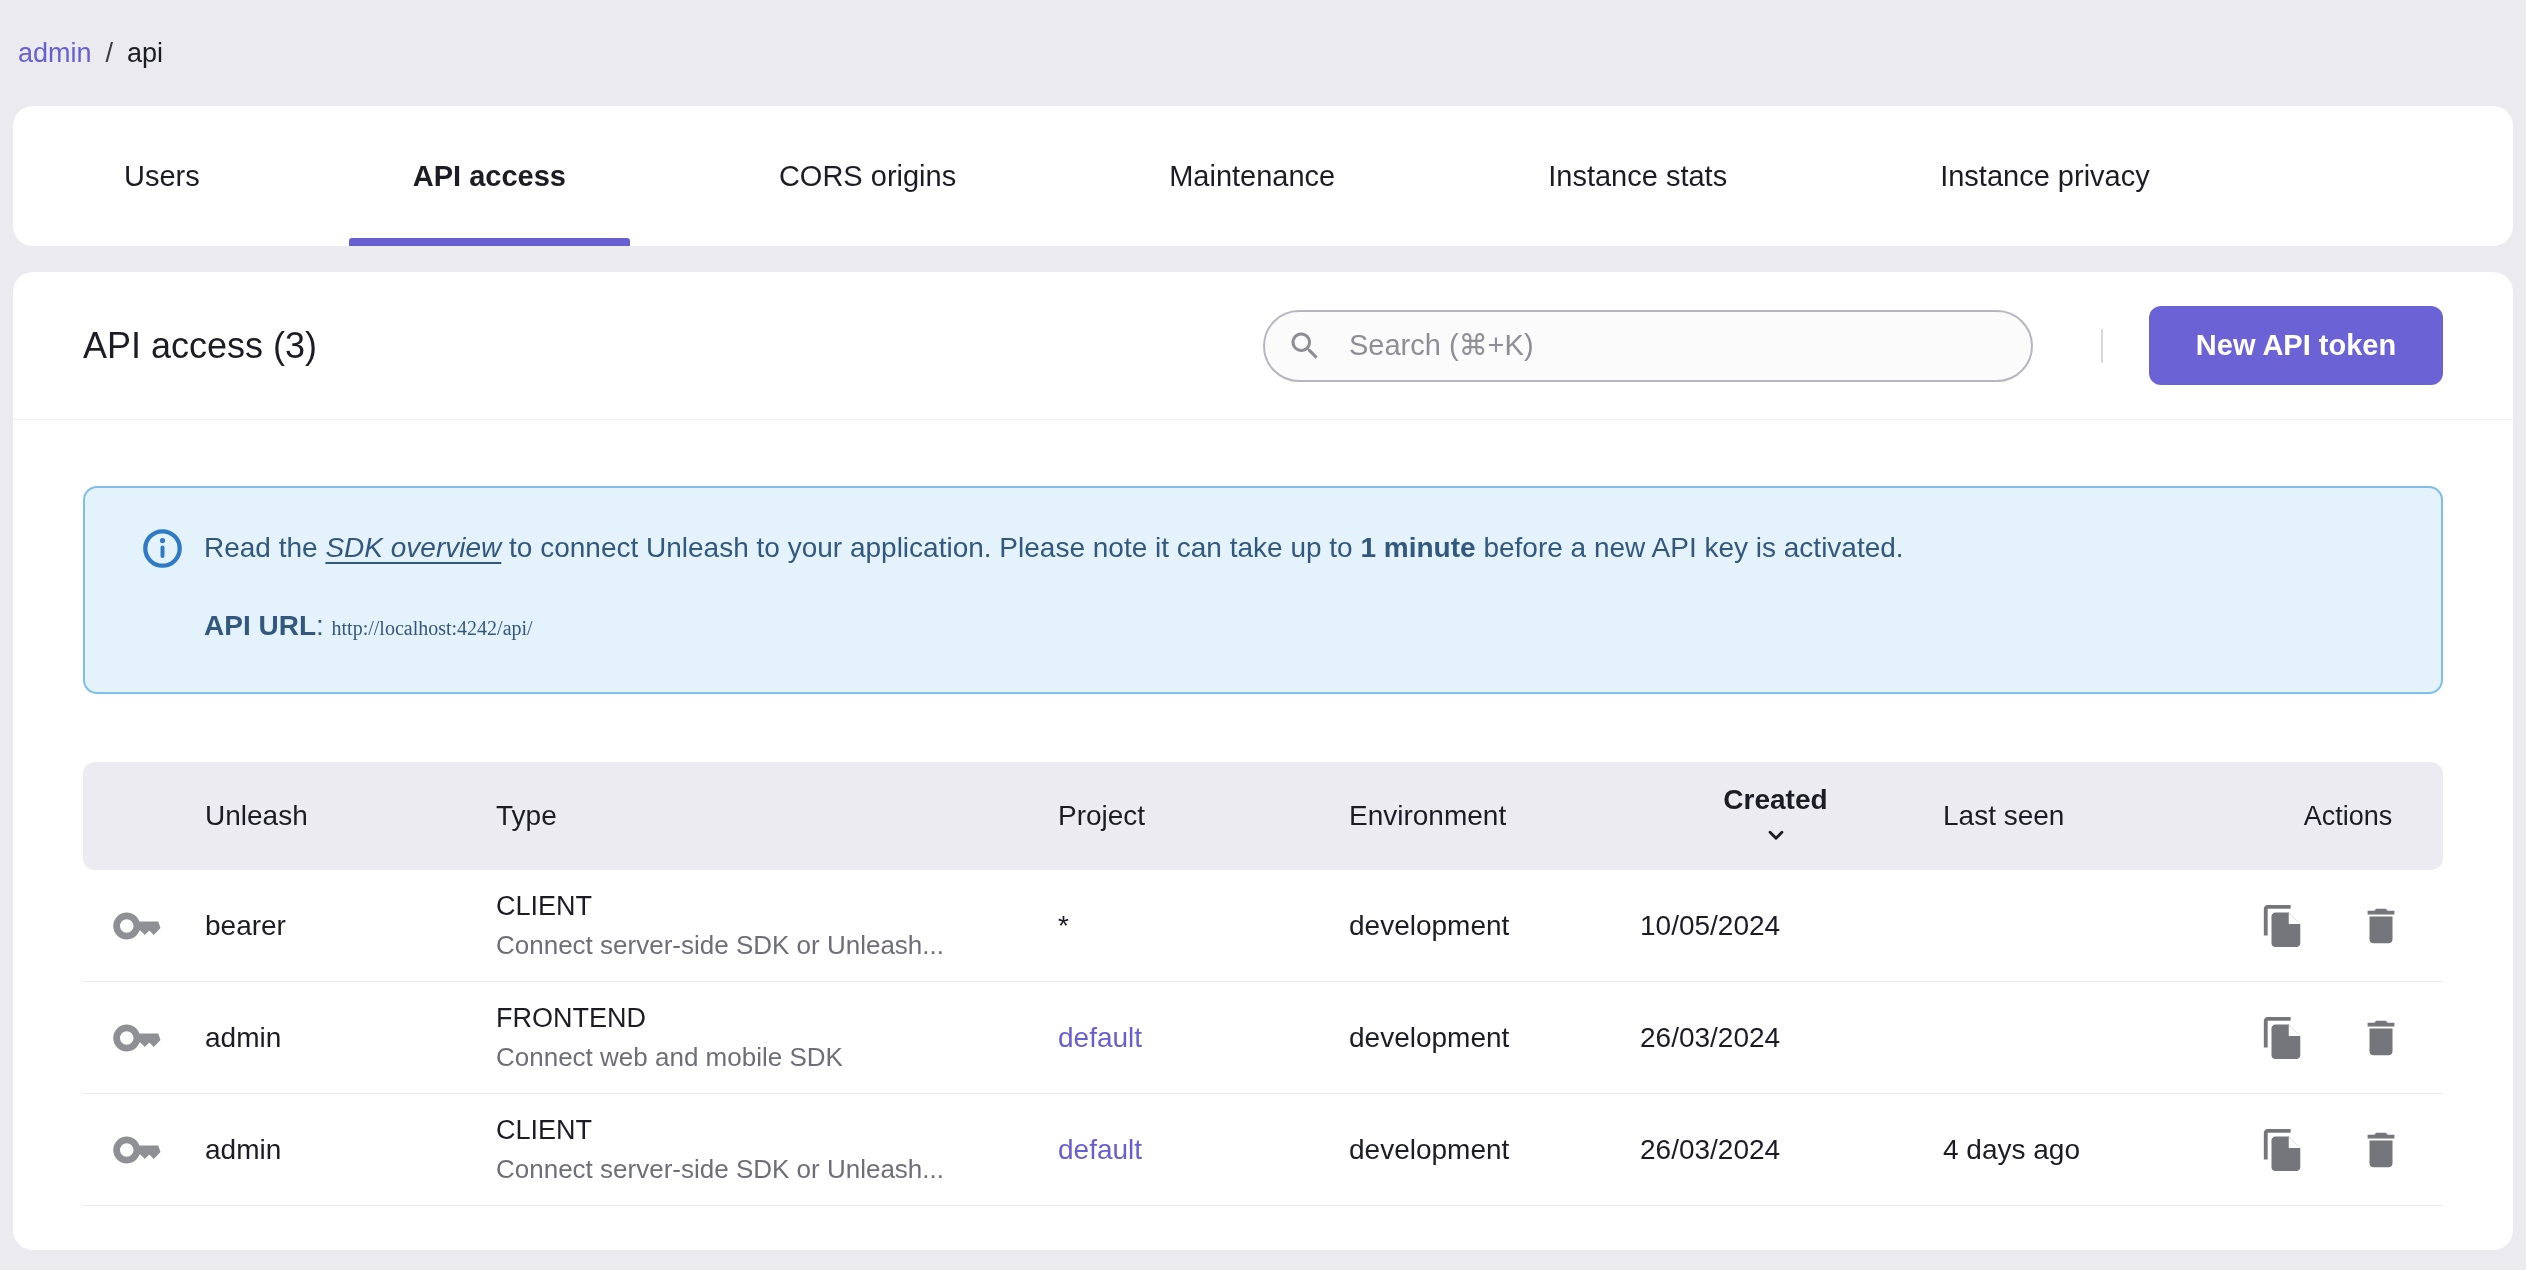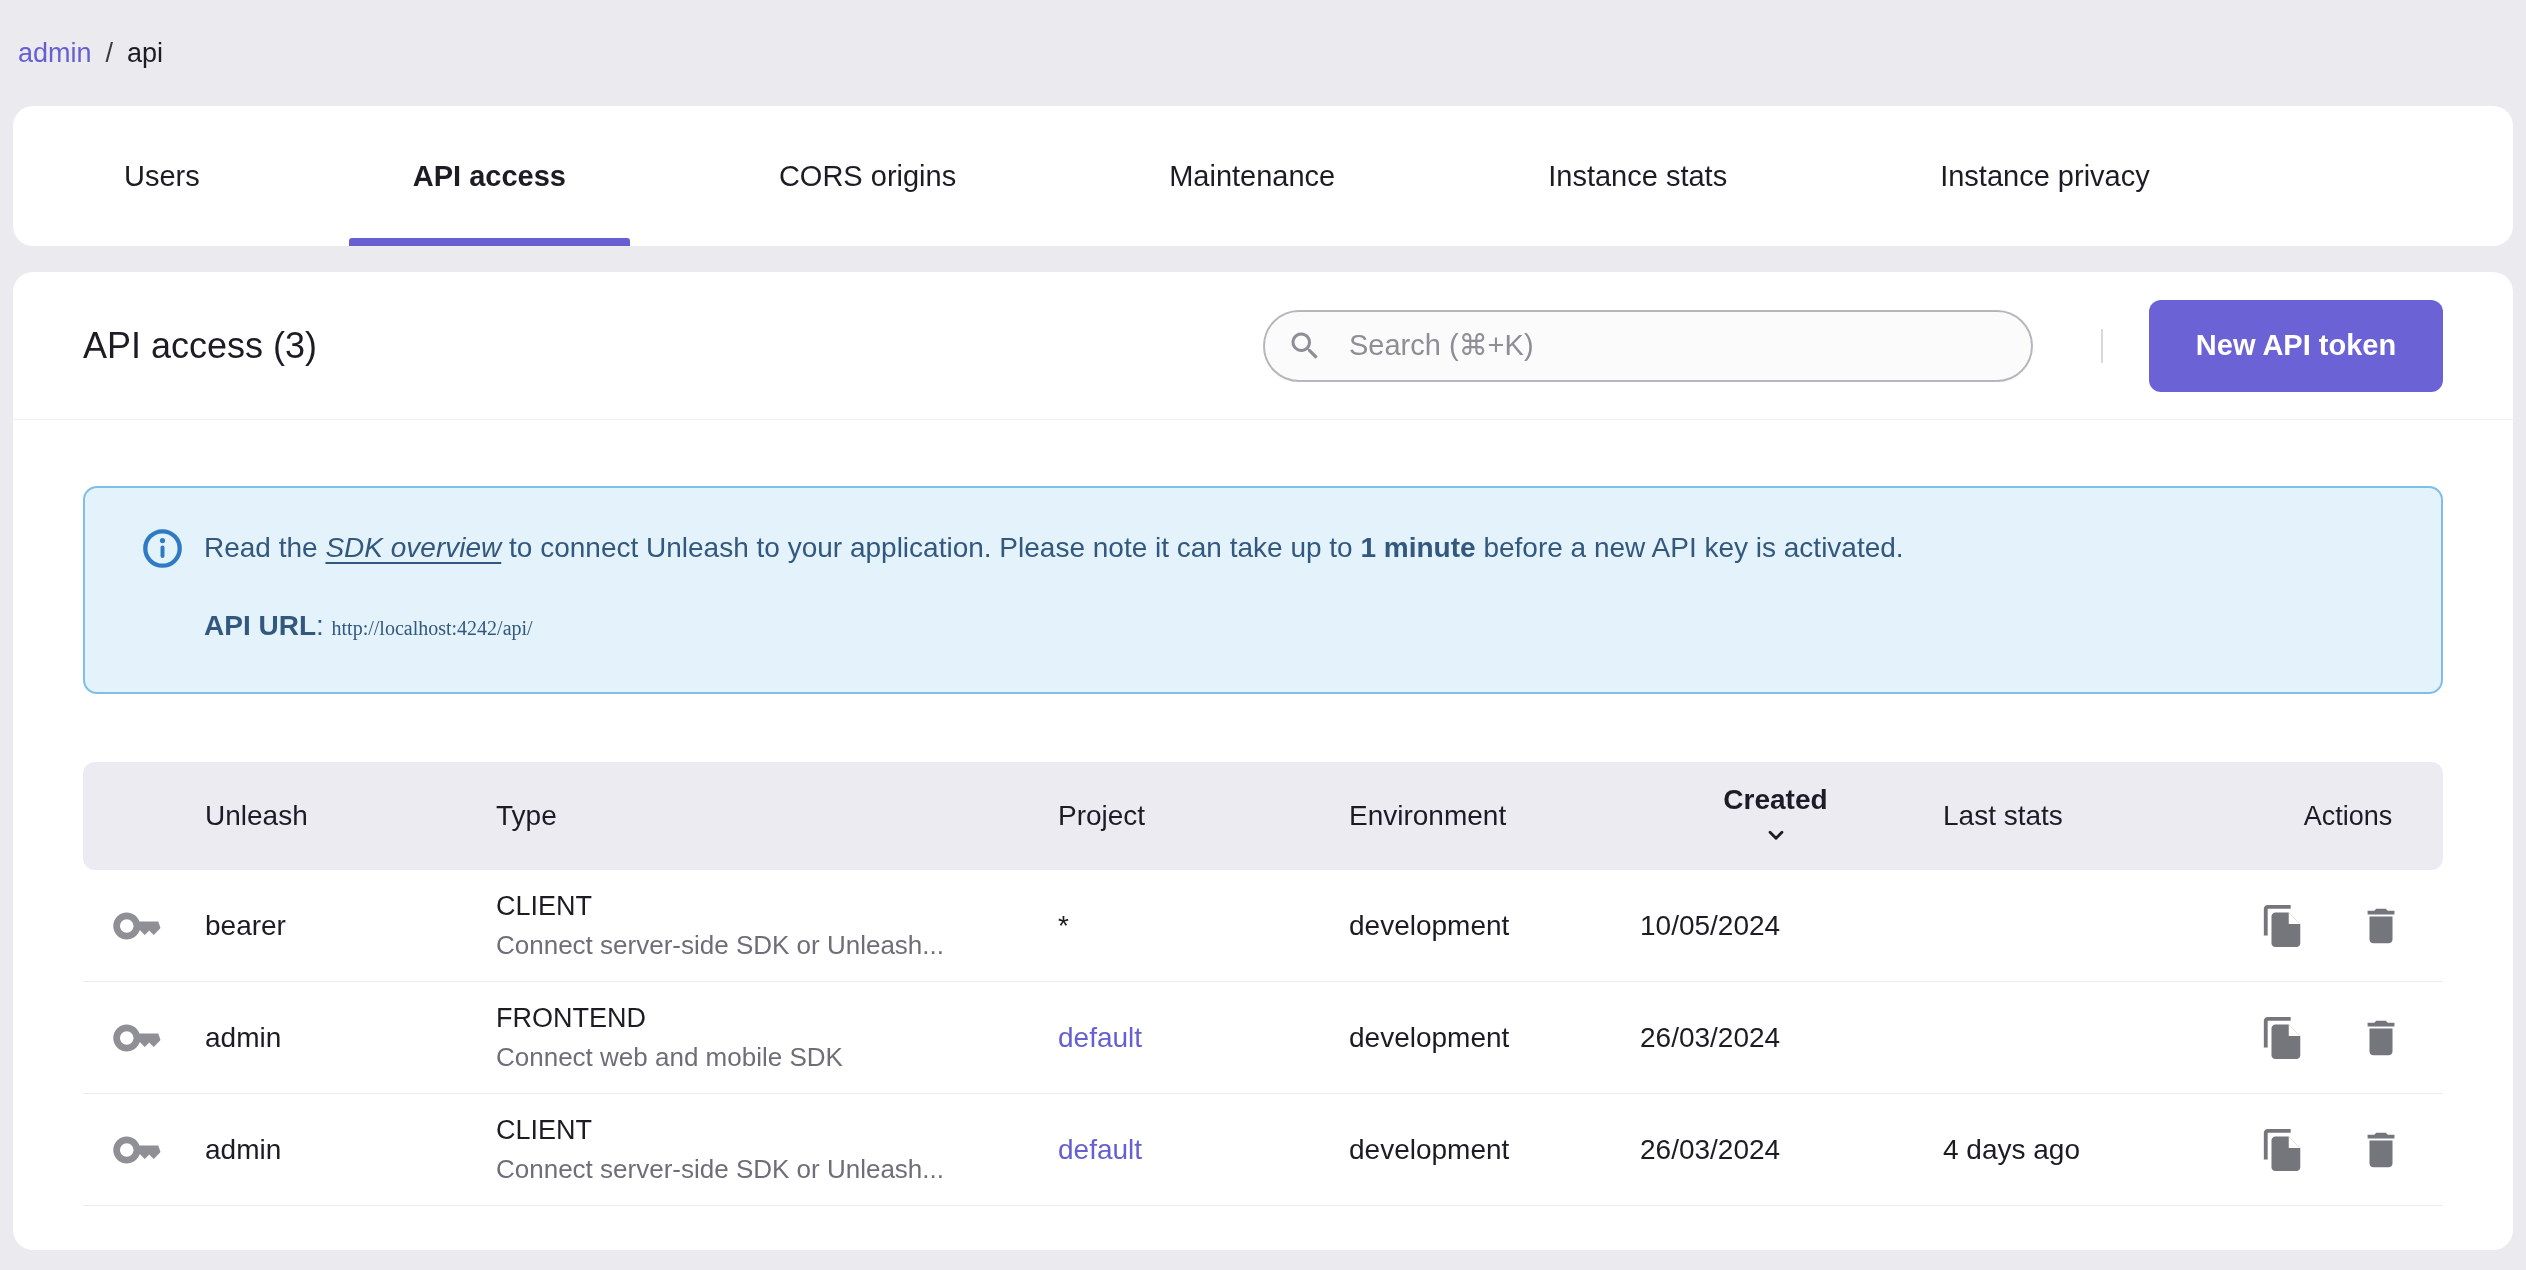--- a/index.html
+++ b/index.html
@@ -87,21 +87,21 @@
     transform:translateY(-50%);
     width:36px; height:36px;
     display:flex;
   }
   .v-divider {
     width:2px; height:34px;
     background:#D7D7DC;
     margin:0 46px 0 68px;
   }
   .new-token-btn {
-    width:294px; height:92px;
+    width:294px; height:79px;
     background:#6A62D5;
     color:#FFFFFF;
     border:none; border-radius:12px;
     font-size:29px; font-weight:700;
     font-family:"Liberation Sans","DejaVu Sans",sans-serif;
     cursor:pointer;
   }
 
   
   .banner {
@@ -226,21 +226,21 @@
       <div class="cell">Project</div>
       <div class="cell">Environment</div>
       <div class="cell sortable">
         <span>Created</span>
         <span class="sort-icon">
           <svg viewBox="0 0 24 24" fill="none" stroke="#1C1C24" stroke-width="2.6" stroke-linecap="round" stroke-linejoin="round">
               <path d="M6.5 9.5 12 15l5.5-5.5"></path>
             </svg>
         </span>
       </div>
-      <div class="cell">Last stats</div>
+      <div class="cell">Last seen</div>
       <div class="cell actions-cell" style="font-size:27px;">Actions</div>
     </div>
 
     <div class="tbody">
 
       <div class="trow">
         <div class="cell-icon">
           <span class="key-icon">
               <svg viewBox="0 0 24 24" fill="#8F8F96">
                 <path d="M21 10h-8.35C11.83 7.67 9.61 6 7 6c-3.31 0-6 2.69-6 6s2.69 6 6 6c2.61 0 4.83-1.67 5.65-4H13l2 2 2-2 2 2 3-3.08L21 10zM7 15c-1.65 0-3-1.35-3-3s1.35-3 3-3 3 1.35 3 3-1.35 3-3 3z"></path>

